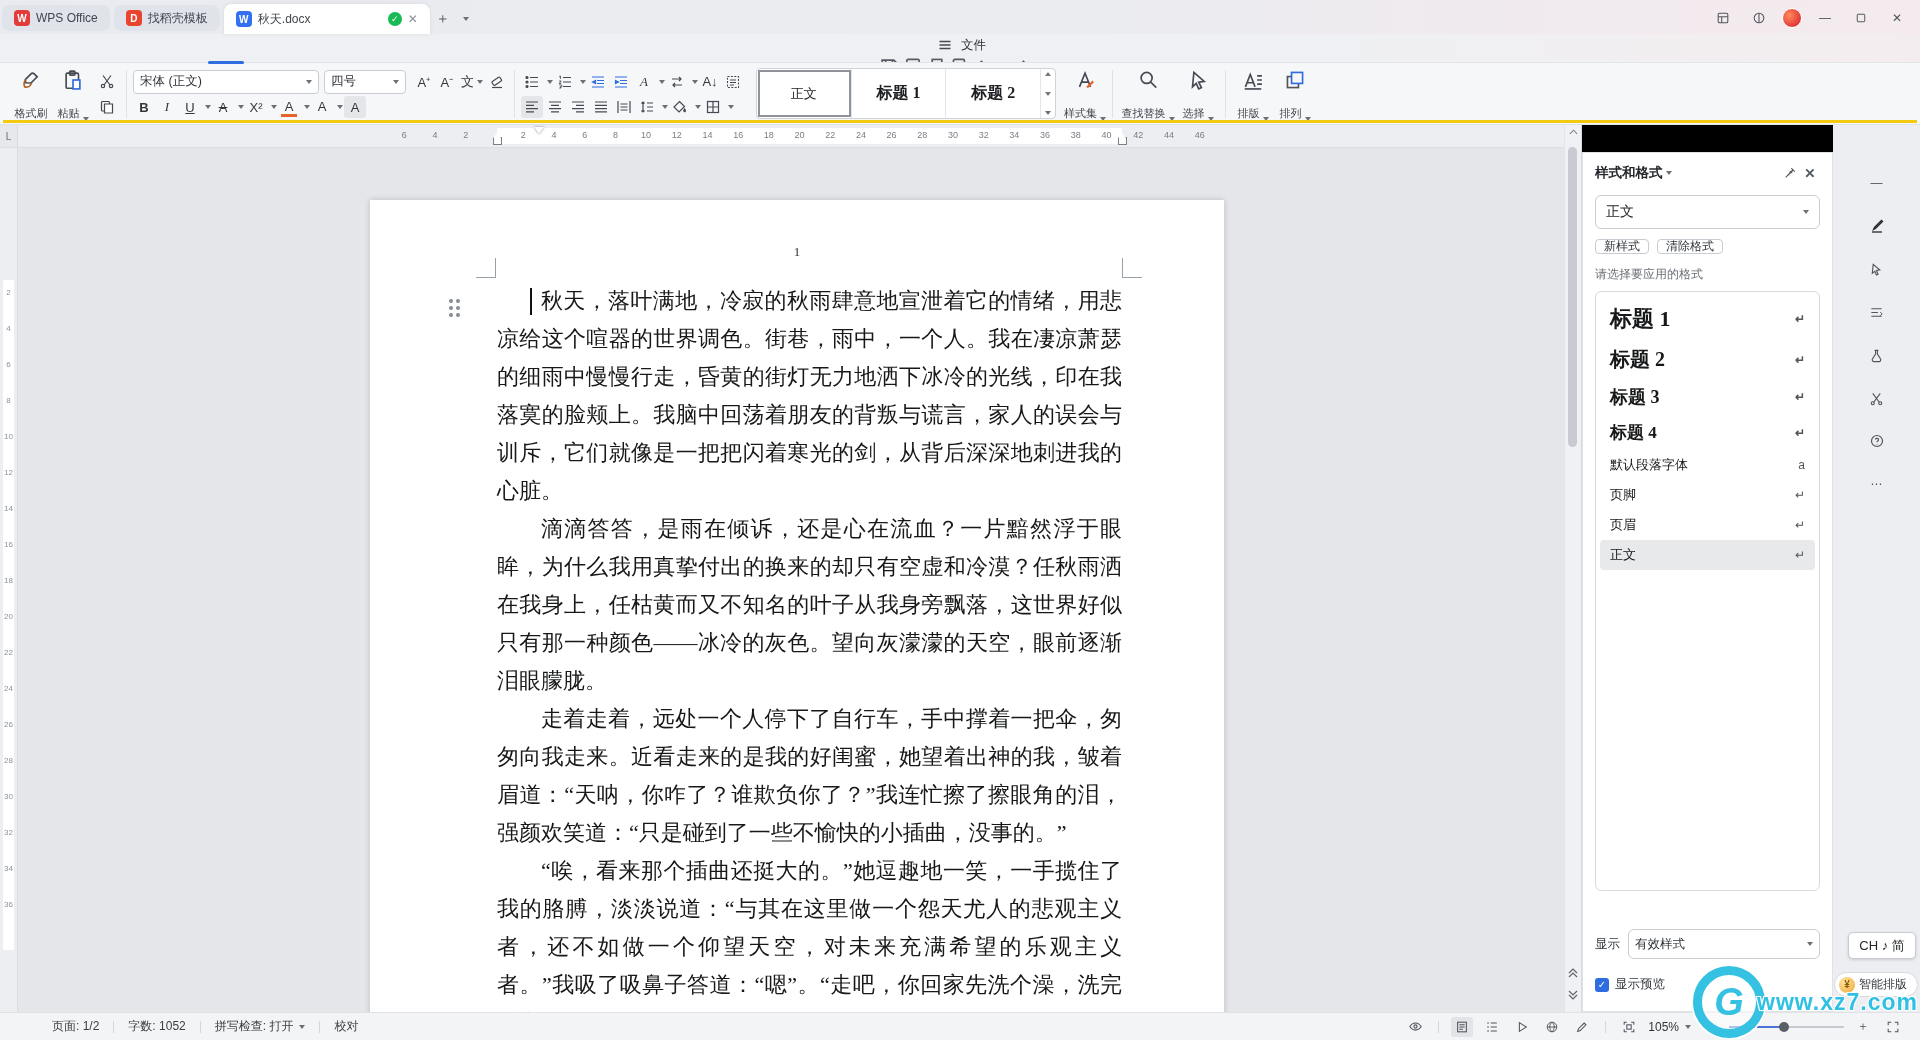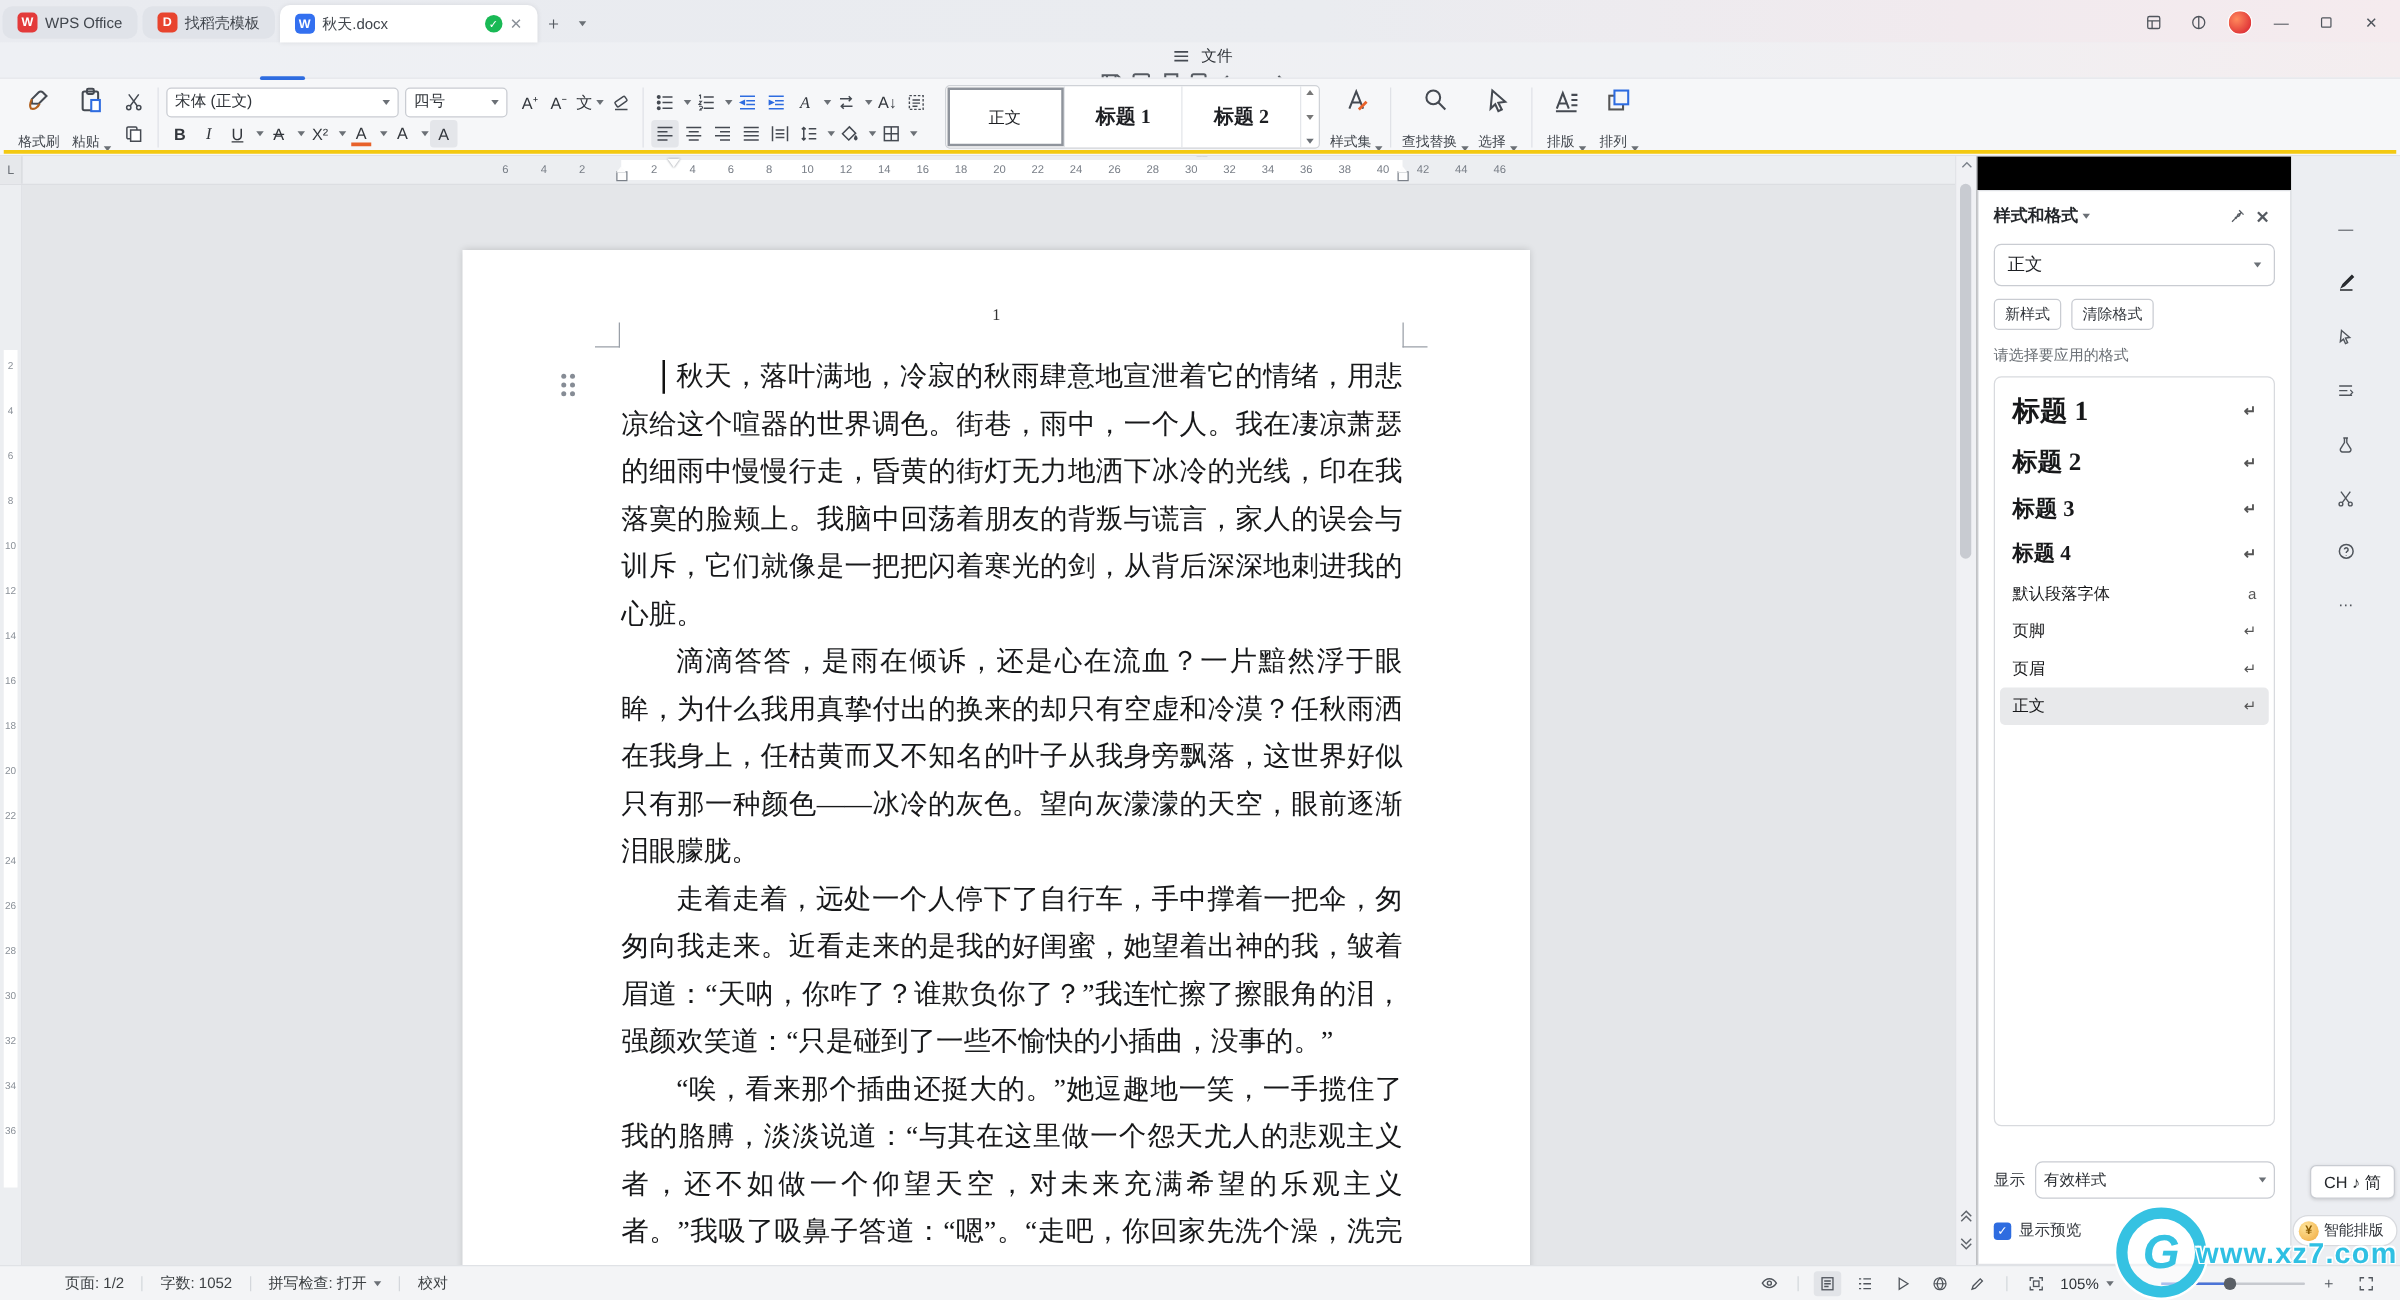--- a/index.html
+++ b/index.html
@@ -121,21 +121,21 @@
 
   
   .panel-region { width:252px; background:#000000; padding-top:27px; border-left:1px solid #d8dade; }
   .panel { background:#fff; height:100%; border:1px solid #e0e2e6; position:relative; padding:10px 12px; }
   .pn-head { display:flex; align-items:center; font-size:13.5px; color:#24272b; font-weight:bold; }
   .pn-head .flex1 { flex:1; }
   .pn-ico { width:20px; height:20px; display:inline-flex; align-items:center; justify-content:center; color:#555a61; }
   .pn-combo { margin-top:12px; height:34px; border:1px solid #c9ccd2; border-radius:6px; display:flex; align-items:center;
     justify-content:space-between; padding:0 10px; font-size:14px; color:#1d1f23; }
   .pn-btns { display:flex; gap:8px; margin-top:10px; }
-  .pn-btn { border:1px solid #c9ccd2; border-radius:4px; background:#fff; height:25px; padding:0 8px;
+  .pn-btn { border:1px solid #c9ccd2; border-radius:4px; background:#fff; height:15px; padding:0 8px;
     font-size:12px; color:#33373d; display:inline-flex; align-items:center; }
   .pn-hint { margin-top:12px; font-size:12px; color:#6b7076; }
   .style-list { margin-top:8px; border:1px solid #d8dade; border-radius:6px; height:600px; padding:6px 4px; overflow:hidden; }
   .st-row { display:flex; align-items:center; justify-content:space-between; padding:6px 10px; border-radius:4px;
     font-family:"Liberation Serif",serif; color:#17181a; }
   .st-row .mk { font-family:"Liberation Sans",sans-serif; font-size:12px; color:#555; }
   .st-row.s1 { font-size:22px; font-weight:bold; }
   .st-row.s2 { font-size:20px; font-weight:bold; }
   .st-row.s3 { font-size:18px; font-weight:bold; }
   .st-row.s4 { font-size:17px; font-weight:bold; }

